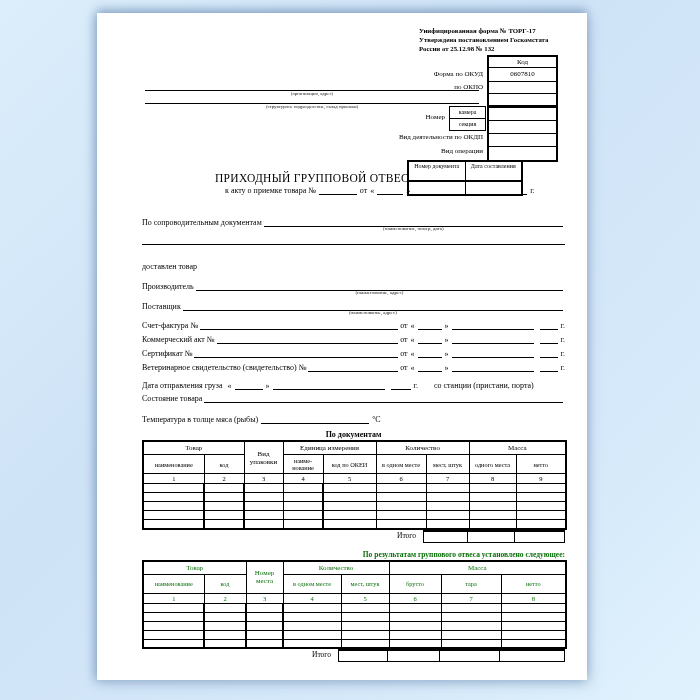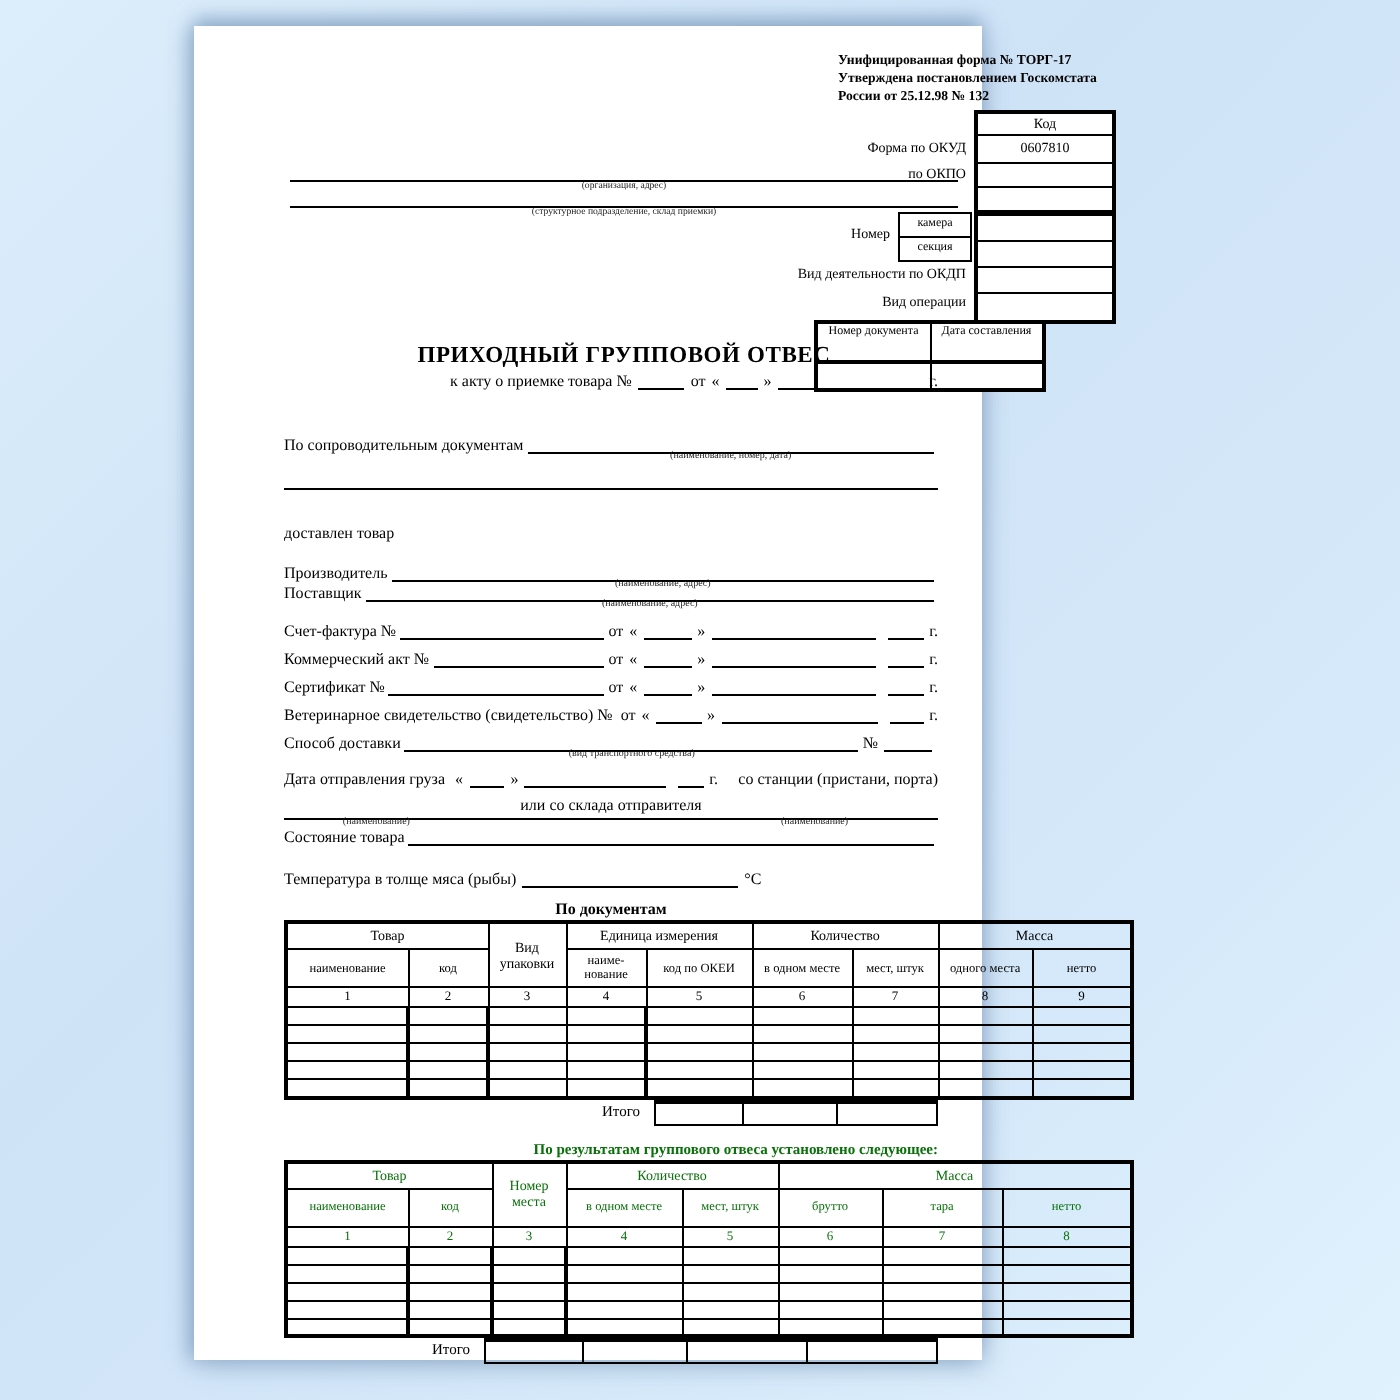--- a/index.html
+++ b/index.html
@@ -2,21 +2,21 @@
 <html><head>
 <meta charset="utf-8">
 <style>
   html,body{margin:0;padding:0}
   body{
     width:700px;height:700px;position:relative;overflow:hidden;
     background:linear-gradient(135deg,#dceefb 0%,#cfe3f7 40%,#d6e9fa 75%,#e0f2fd 100%);
     font-family:"Liberation Serif","DejaVu Serif",serif;color:#000;
   }
   .page{
-    position:absolute;left:97px;top:13px;width:394px;height:667px;background:#fff;
+    position:absolute;left:97px;top:13px;width:490px;height:667px;background:#fff;
     box-shadow:0 -4px 9px rgba(115,148,185,.65),-4px 2px 9px rgba(115,148,185,.40),4px 5px 11px rgba(140,165,195,.30);
   }
   
   .top{position:absolute;left:0;top:0;width:100%;height:200px}
   .hdr{position:absolute;left:322px;top:14px;width:168px;font-size:6.8px;font-weight:bold;line-height:1.3}
   .ccol{position:absolute;left:390px;width:71px;border:2px solid #000;box-sizing:border-box;background:#fff}
   .ccol1{top:42px}.ccol2{top:93px}
   .crow{border-top:1px solid #000;font-size:7px;text-align:center;overflow:hidden}
   .crow:first-child{border-top:none}
   .rlabel{position:absolute;text-align:right;font-size:7px;white-space:nowrap}
@@ -26,21 +26,21 @@
   .ocap{position:absolute;left:48px;width:334px;text-align:center;font-size:4.8px;color:#222;white-space:nowrap}
   .docbox{position:absolute;left:310px;top:147px;width:116px;border:2px solid #000;box-sizing:border-box;
           font-size:6px;text-align:center;background:#fff}
   .dochead{display:flex}
   .dochead div{flex:1;border-right:1px solid #000;border-bottom:2px solid #000;height:17px;line-height:1.25;padding-top:1px}
   .dochead div:last-child{border-right:none}
   .docdata{display:flex;height:12px}
   .docdata div{flex:1;border-right:1px solid #000}
   .docdata div:last-child{border-right:none}
   .ftitle{position:absolute;left:45px;top:159px;width:340px;text-align:center;
-          font-size:11.5px;font-weight:bold;letter-spacing:.3px;white-space:nowrap}
+          font-size:11.5px;font-weight:normal;letter-spacing:.3px;white-space:nowrap}
   .subt{position:absolute;left:128px;top:173px;right:22px;display:flex;align-items:flex-start;
         font-size:8px;white-space:nowrap}
   
   .content{position:absolute;left:45px;right:22px;top:201px}
   .fr{display:flex;align-items:flex-end;font-size:8px;line-height:1.15;white-space:nowrap}
   .ln{display:inline-block;border-bottom:1px solid #000;height:8px;margin:0 3px}
   .fill{flex:1 1 auto;position:relative;border-bottom:1px solid #000;height:9px;margin:0 2px}
   .cap{position:absolute;top:100%;left:50%;transform:translateX(-50%);font-size:5px;color:#222;white-space:nowrap;line-height:1.1}
   .eline{border-bottom:1px solid #000;height:17px}
   .plain{font-size:8px;margin-top:17px}
@@ -143,21 +143,21 @@
 
     <div class="eline"></div>
     <div class="plain">доставлен товар</div>
 
     <div class="fr" style="margin-top:10px">
       <span>Производитель</span>
       <span class="fill">
         <span class="cap">(наименование, адрес)</span>
       </span>
     </div>
-    <div class="fr" style="">
+    <div class="fr" style="margin-top:10px">
       <span>Поставщик</span>
       <span class="fill">
         <span class="cap">(наименование, адрес)</span>
       </span>
     </div>
 
     <div class="fr" style="margin-top:9px">
       <span>Счет-фактура №</span>
       <span class="fill"></span>
       <span>от</span>
@@ -195,46 +195,33 @@
       <span class="fill"></span>
       <span>от</span>
       <span style="margin-left:3px">«</span>
       <span class="ln" style="width:24px"></span>
       <span>»</span>
       <span class="ln" style="width:82px"></span>
       <span class="ln" style="width:18px"></span>
       <span>г.</span>
     </div>
 
-    <div class="fr" style="margin-top:4px">
-      <span>Способ доставки</span>
-      <span class="fill">
-        <span class="cap">(вид транспортного средства)</span>
-      </span>
-      <span>№</span>
-      <span class="ln" style="width:24px"></span>
-    </div>
 
     <div class="fr" style="margin-top:9px">
       <span>Дата отправления груза</span>
       <span style="margin-left:5px">«</span>
       <span class="ln" style="width:28px"></span>
       <span>»</span>
       <span class="ln" style="width:112px"></span>
       <span class="ln" style="width:20px"></span>
       <span>г.</span>
       <span style="width:16px"></span>
       <span>со станции (пристани, порта)</span>
     </div>
 
-    <div class="wline">
-      <span>или со склада отправителя</span>
-      <span class="wcap-l">(наименование)</span>
-      <span class="wcap-r">(наименование)</span>
-    </div>
 
     <div class="fr" style="margin-top:3px">
       <span>Состояние товара</span>
       <span class="fill"></span>
     </div>
     <div class="fr" style="margin-top:12px">
       <span>Температура в толще мяса (рыбы)</span>
       <span class="ln" style="width:108px"></span>
       <span>°С</span>
     </div>

